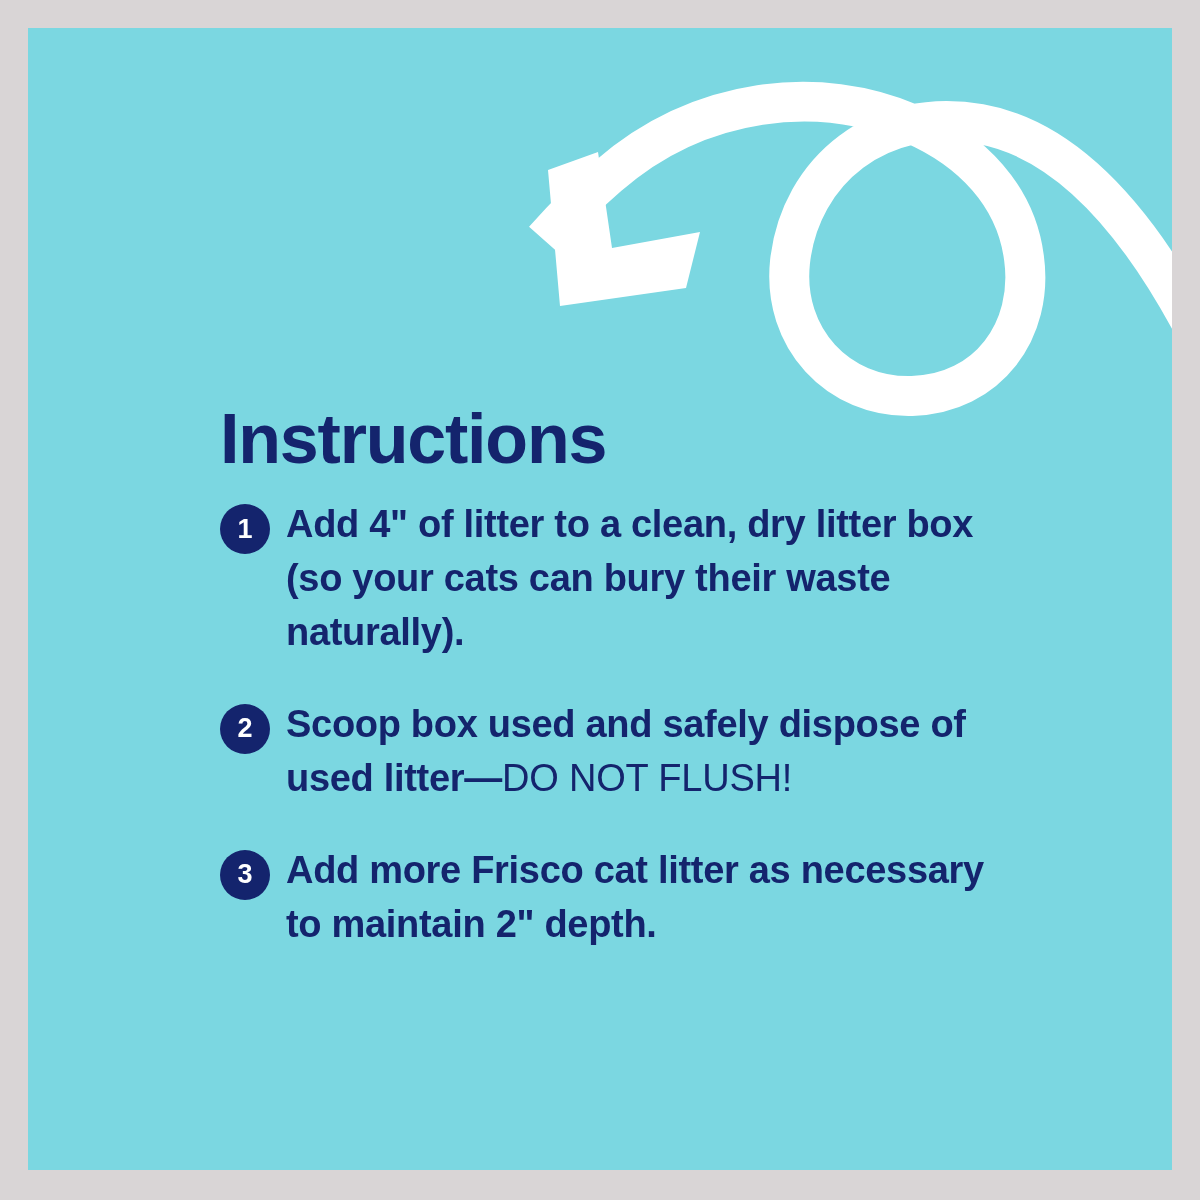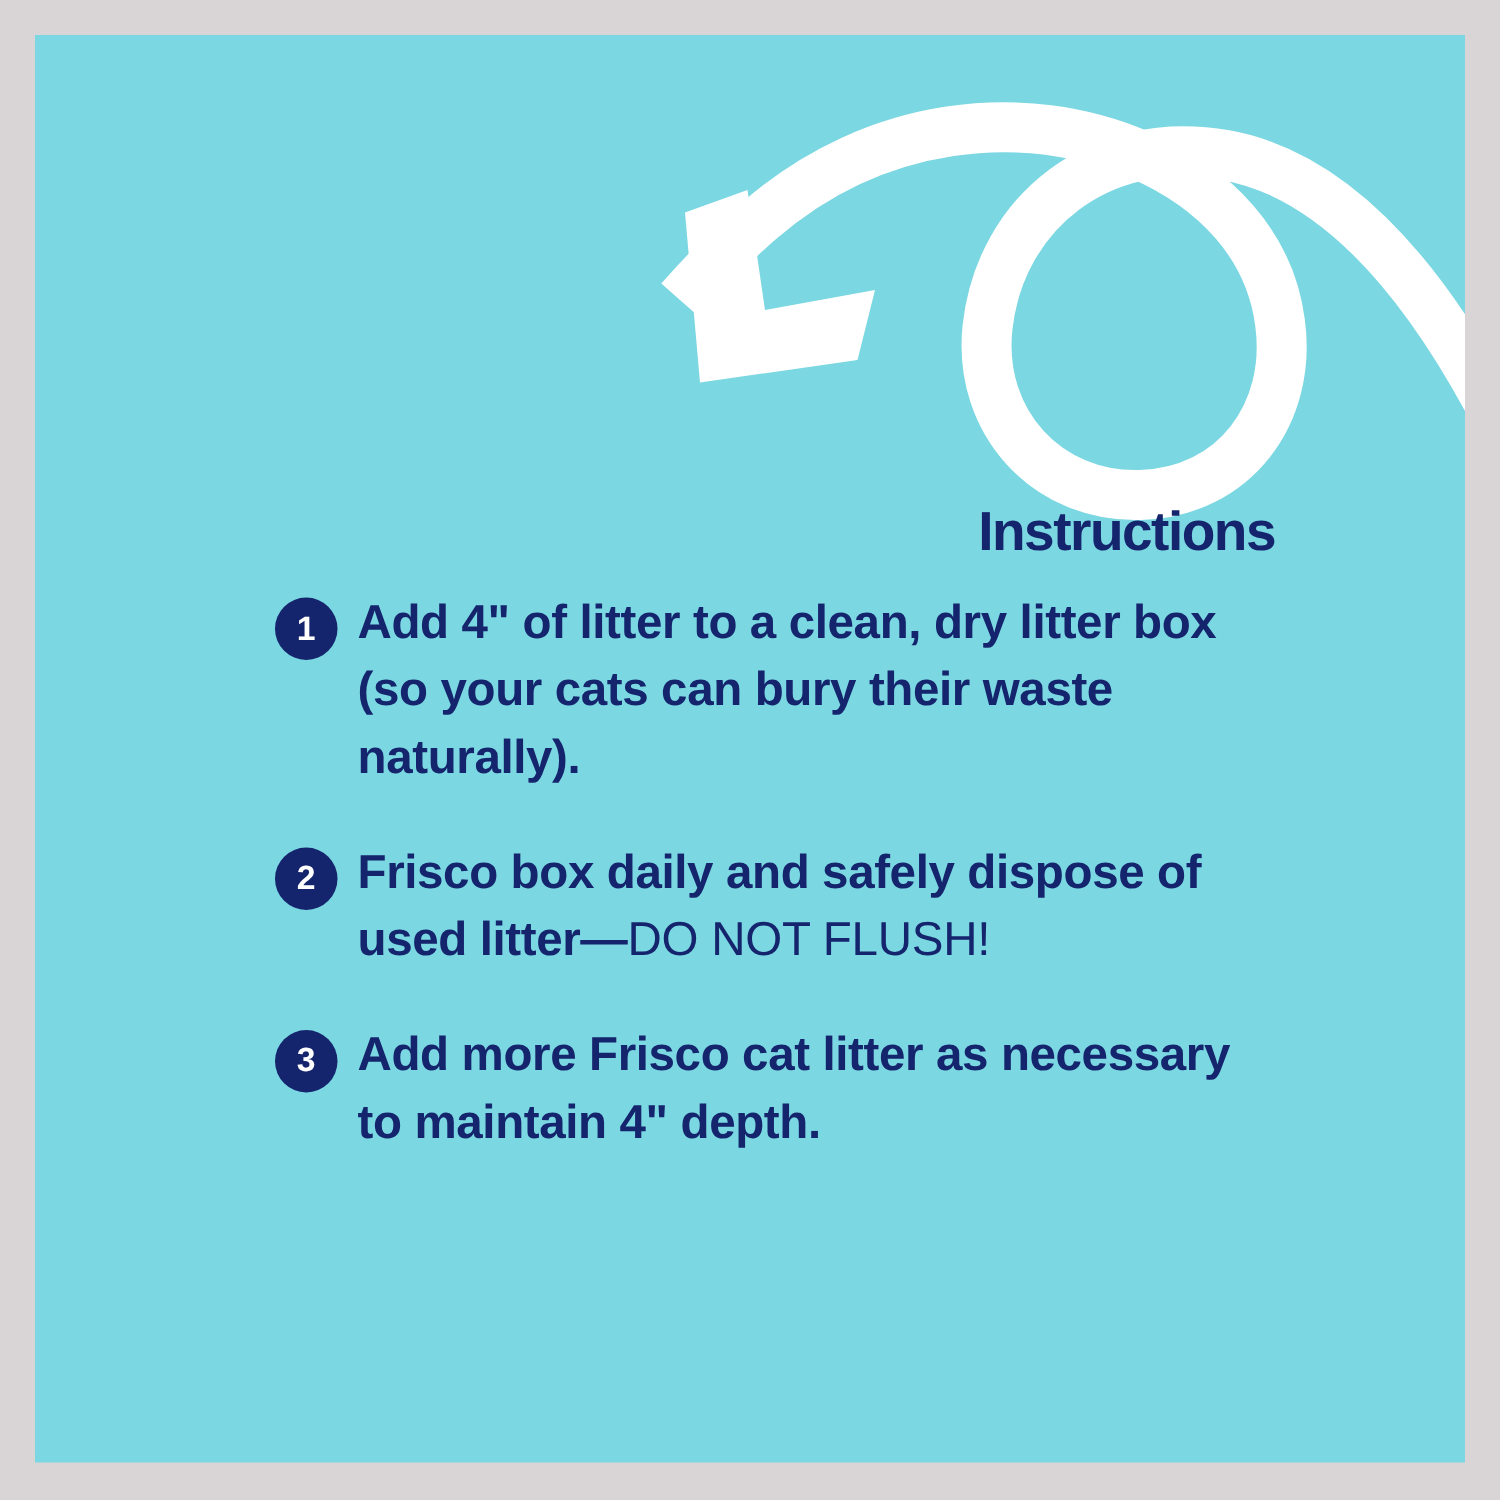--- a/index.html
+++ b/index.html
@@ -47,27 +47,26 @@
   
   .content {
     position: absolute;
     left: 192px;
     top: 376px;
     width: 800px;
   }
 
   .page-title {
     color: #14246d;
-    font-size: 44px;
+    font-size: 70px;
     font-weight: bold;
     letter-spacing: -1.2px;
     line-height: 1.0;
     margin: 0 0 24px 0;
     padding: 0;
-    text-align: right;
   }
 
   .steps {
     list-style: none;
     margin: 0;
     padding: 0;
   }
 
   .step {
     position: relative;
@@ -141,25 +140,25 @@
 
       <ol class="steps">
 
         <li class="step">
           <span class="step-badge">1</span>
           <span class="step-text"><span>Add 4" of litter to a clean, dry litter box (so your cats can bury their waste naturally).</span><span class="emph"></span></span>
         </li>
 
         <li class="step">
           <span class="step-badge">2</span>
-          <span class="step-text"><span>Frisco box daily and safely dispose of used litter—</span><span class="emph">DO NOT FLUSH!</span></span>
+          <span class="step-text"><span>Scoop box used and safely dispose of used litter—</span><span class="emph">DO NOT FLUSH!</span></span>
         </li>
 
         <li class="step">
           <span class="step-badge">3</span>
-          <span class="step-text"><span>Add more Frisco cat litter as necessary to maintain 4" depth.</span><span class="emph"></span></span>
+          <span class="step-text"><span>Add more Frisco cat litter as necessary to maintain 2" depth.</span><span class="emph"></span></span>
         </li>
 
       </ol>
     </div>
 
   </div>
 </div>
 
 </body></html>

